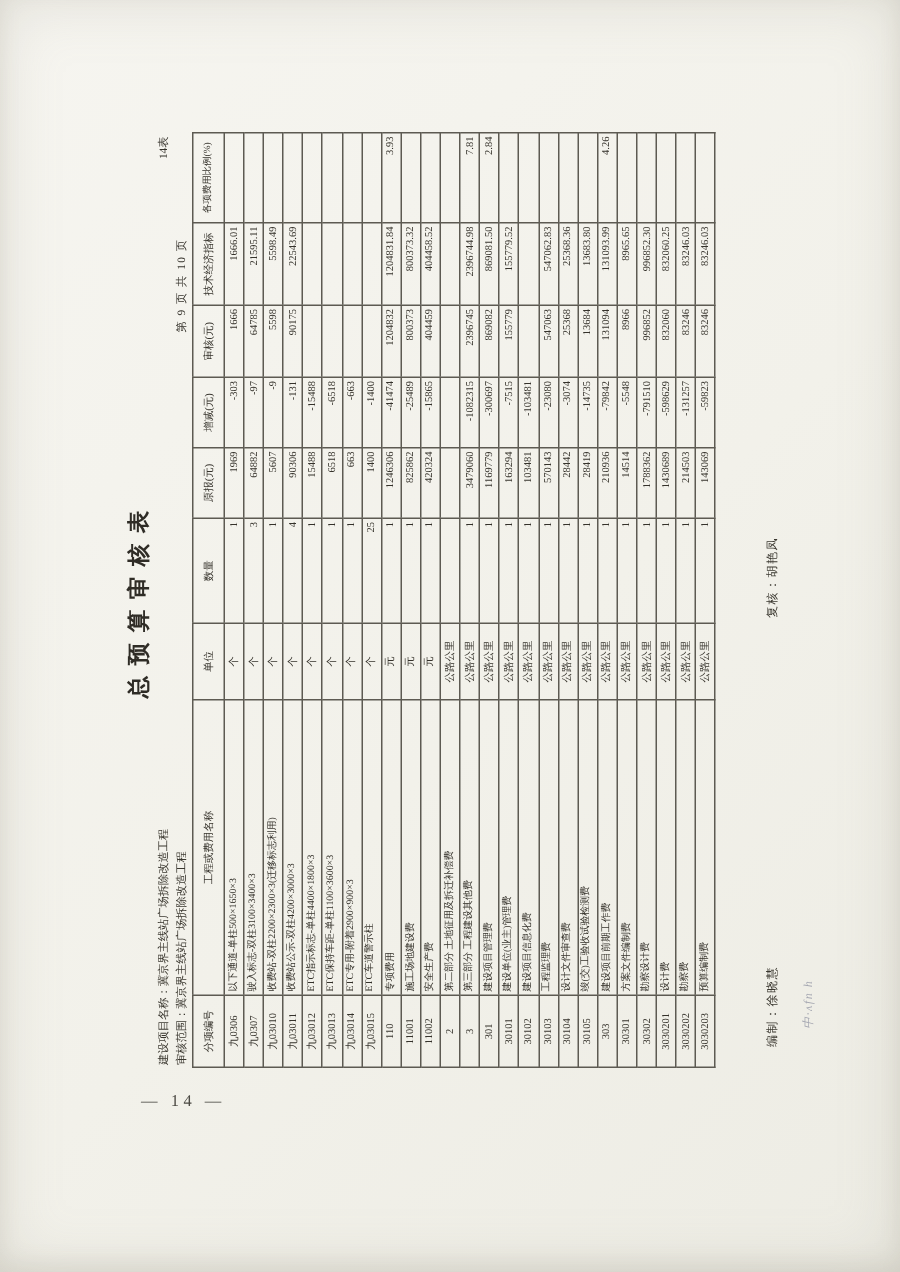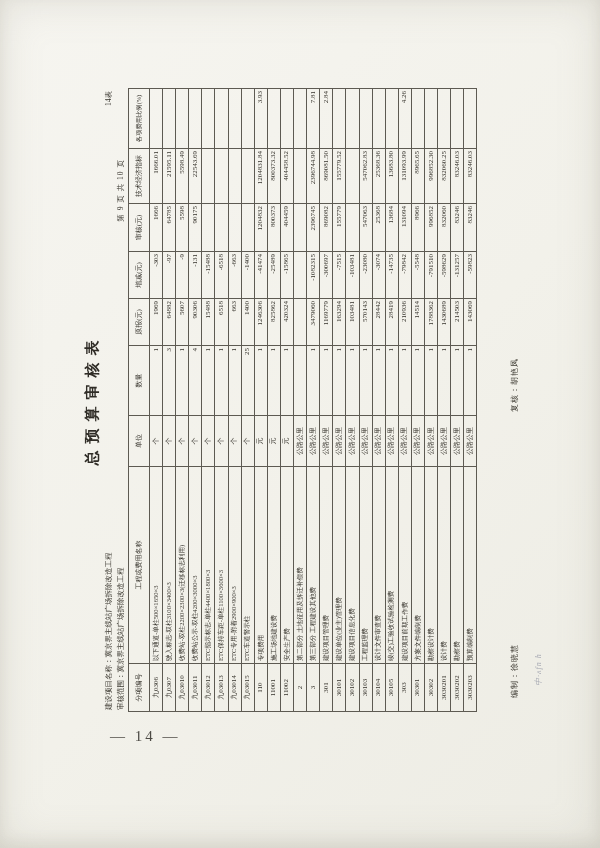--- a/index.html
+++ b/index.html
@@ -43,21 +43,21 @@
   .a-l{text-align:left;font-size:6.6px;}
   .a-r{text-align:right;}
   .footer-item{position:absolute;font-size:8px;color:#3a372f;letter-spacing:1px;}
   #footer-prepared{left:14px;top:424px;}
   #footer-reviewed{left:300px;top:424px;}
   #hand-note{
     position:absolute;left:26px;top:448px;font-size:8px;color:#8d90a0;
     font-style:italic;opacity:.75;letter-spacing:1px;
   }
   #page-number{
-    position:absolute;left:110px;top:728px;font-size:15px;color:#4c4a44;letter-spacing:3px;
+    position:absolute;left:94px;top:728px;font-size:11px;color:#4c4a44;letter-spacing:3px;
   }
 </style>
 </head>
 <body>
 
 <div id="paper">
 
   <div id="rot">
 
     <div class="doc-title">总预算审核表</div>

